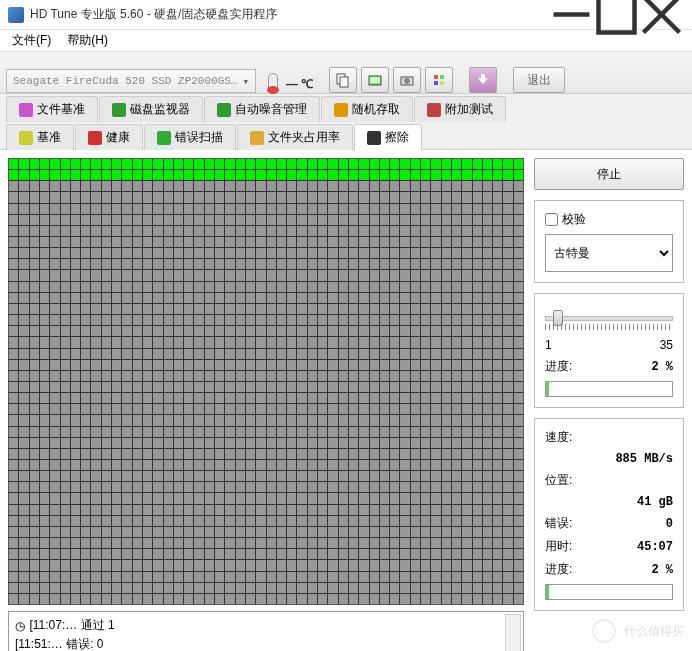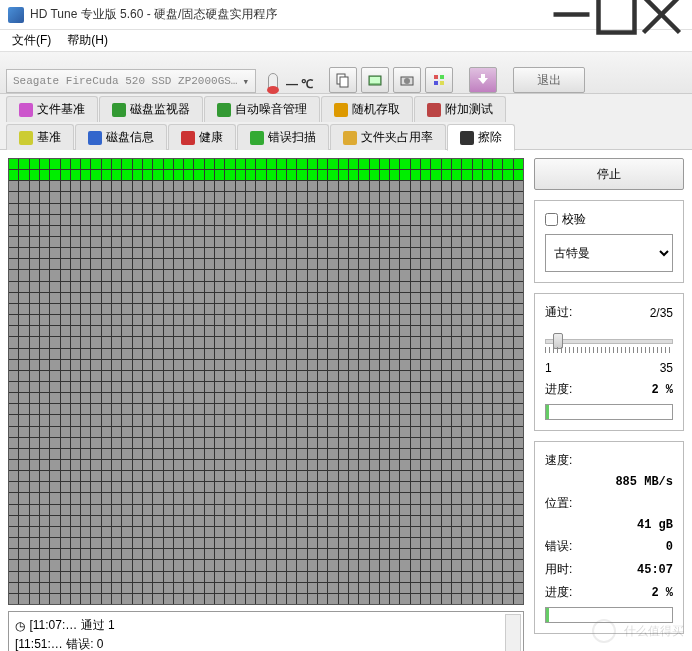--- a/index.html
+++ b/index.html
@@ -12,21 +12,21 @@
 .menubar .menu{padding:2px 8px;cursor:pointer}
 .toolbar{height:42px;background:linear-gradient(#f5f5f5,#e8e8e8);display:flex;align-items:flex-end;padding:0 6px;gap:4px;border-bottom:1px solid #ccc}
 .drive-select{width:250px;height:24px;background:linear-gradient(#fafafa,#eaeaea);border:1px solid #bbb;display:flex;align-items:center;padding:0 6px;color:#888;font-family:"Courier New",monospace;font-size:11px;position:relative}
 .drive-select::after{content:"▾";position:absolute;right:6px;color:#666}
 .therm{display:flex;align-items:center;margin-left:8px}
 .therm-icon{width:10px;height:20px;background:#eee;border:1px solid #999;border-radius:5px 5px 3px 3px;position:relative}
 .therm-icon::after{content:"";position:absolute;bottom:-2px;left:-2px;width:12px;height:8px;background:#d44;border-radius:50%}
 .temp{margin-left:8px;font-weight:bold;color:#333}
 .tbtn{width:28px;height:26px;background:linear-gradient(#fafafa,#e0e0e0);border:1px solid #aaa;border-radius:2px;display:flex;align-items:center;justify-content:center;cursor:pointer}
 .tbtn svg{width:16px;height:16px}
-.tbtn.exit{width:72px;color:#666}
+.tbtn.exit{width:52px;color:#666}
 .sep{width:8px}
 .tabs{display:flex;flex-wrap:wrap;background:#f0f0f0;padding:2px 6px 0}
 .tab{display:flex;align-items:center;gap:4px;padding:4px 12px;background:#e8e8e8;border:1px solid #ccc;border-bottom:none;border-radius:3px 3px 0 0;margin-right:1px;cursor:pointer;white-space:nowrap}
 .tab.active{background:#fff;border-bottom:1px solid #fff;margin-bottom:-1px}
 .tab .ticon{width:14px;height:14px}
 .content{display:flex;padding:8px;gap:10px;height:540px;border-top:1px solid #ccc;margin-top:-1px;background:#fff}
 .left{flex:1;display:flex;flex-direction:column}
 .grid{flex:1;background:#888;border:1px solid #555;position:relative;overflow:hidden}
 .grid-inner{display:grid;grid-template-columns:repeat(50,1fr);grid-template-rows:repeat(40,1fr);width:100%;height:100%;gap:1px;background:#333}
 .cell{background:#999}
@@ -145,24 +145,20 @@
       <span class="ticon" style="background: rgb(187, 68, 68); border-radius: 2px;"></span>
       <span>附加测试</span>
     </div>
   </div>
 <div class="tabs" id="tabs2">
     <div class="tab">
       <span class="ticon" style="background: rgb(204, 204, 51); border-radius: 2px;"></span>
       <span>基准</span>
     </div>
     <div class="tab">
-      <span class="ticon" style="background: rgb(51, 102, 204); border-radius: 2px;"></span>
-      <span>磁盘信息</span>
-    </div>
-    <div class="tab">
       <span class="ticon" style="background: rgb(204, 51, 51); border-radius: 2px;"></span>
       <span>健康</span>
     </div>
     <div class="tab">
       <span class="ticon" style="background: rgb(51, 170, 51); border-radius: 2px;"></span>
       <span>错误扫描</span>
     </div>
     <div class="tab">
       <span class="ticon" style="background: rgb(221, 170, 51); border-radius: 2px;"></span>
       <span>文件夹占用率</span>
@@ -2197,24 +2193,20 @@
       <label class="checkbox">
         <input type="checkbox" style="">
         <span>校验</span>
       </label>
       <select class="method">
         <option>古特曼</option>
       </select>
     </div>
 
     <div class="panel">
-      <div class="row">
-        <span>通过:</span>
-        <span>2/35</span>
-      </div>
       <div class="slider">
         <div class="thumb"></div>
         <div class="ticks"></div>
       </div>
       <div class="row">
         <span>1</span>
         <span>35</span>
       </div>
       <div class="row">
         <span>进度:</span>

